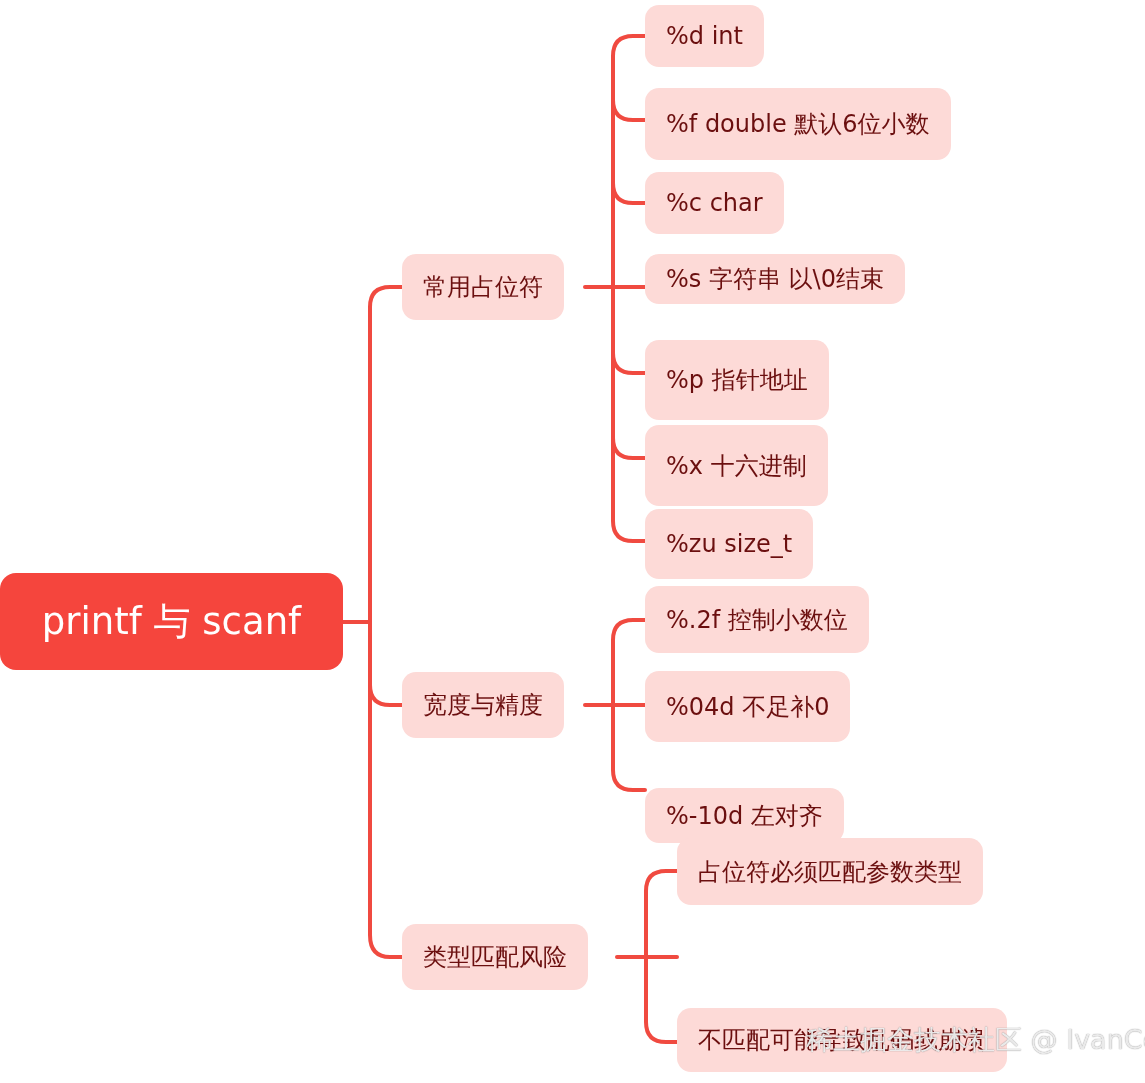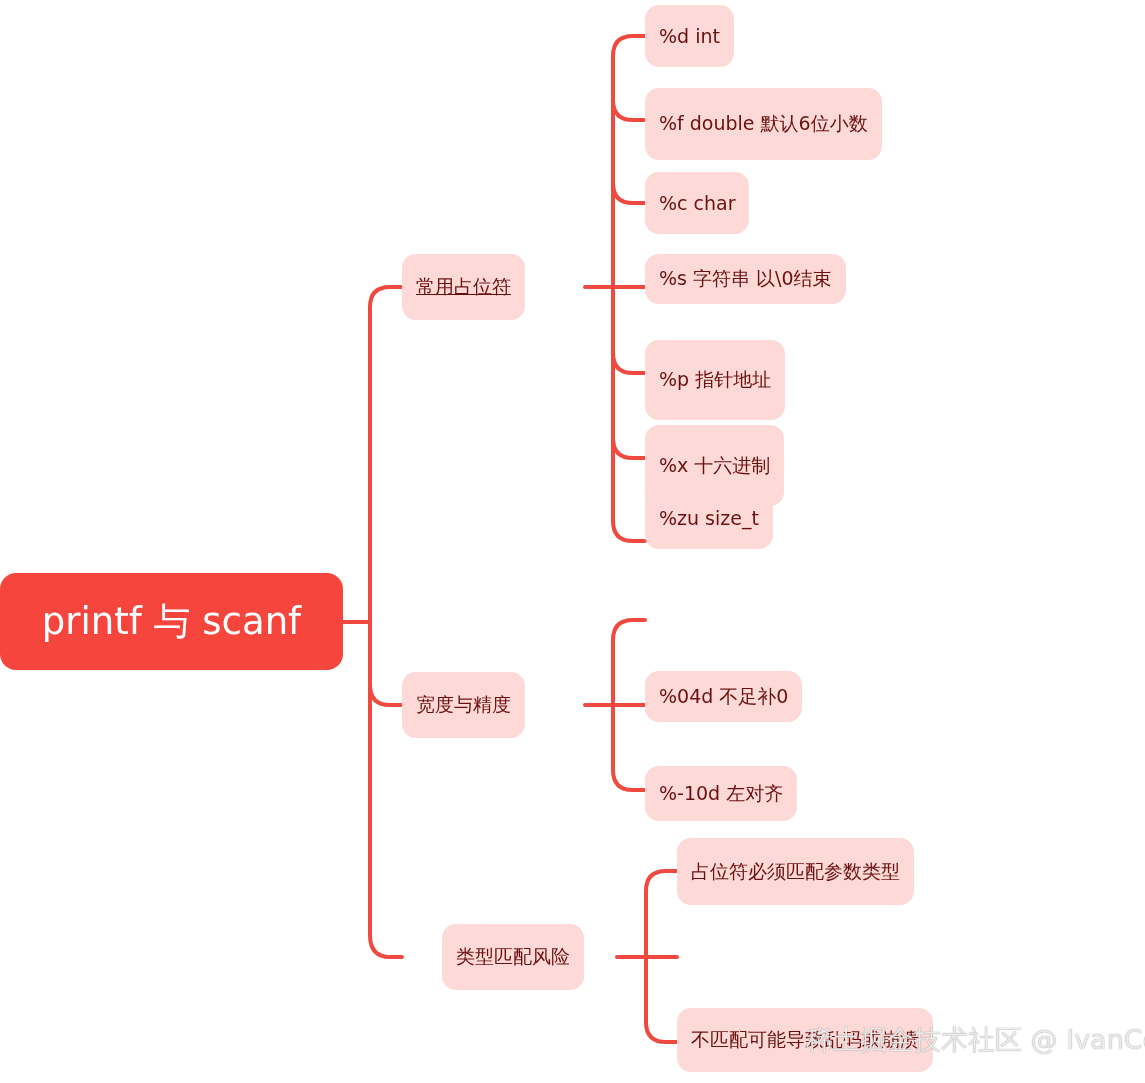--- a/index.html
+++ b/index.html
@@ -5,21 +5,21 @@
   html, body { margin: 0; padding: 0; background: #ffffff; }
   body { width: 1145px; height: 1083px; position: relative; overflow: hidden;
          font-family: "DejaVu Sans", "Liberation Sans", sans-serif; }
   #map { position: absolute; left: 0; top: 0; width: 1145px; height: 1083px; }
   svg.lines { position: absolute; left: 0; top: 0; }
   .node { position: absolute; box-sizing: border-box; display: flex; align-items: center;
           white-space: nowrap; }
   .root { background: #f5453d; color: #ffffff; border-radius: 16px; font-size: 37px;
           justify-content: center; font-weight: 500; }
   .branch, .leaf { background: #fddad7; color: #6b0f0f; border-radius: 14px;
-                   padding: 0 14px; font-size: 19px; }
+                   padding: 0 21px; font-size: 24px; }
   .watermark { position: absolute; left: 806px; top: 1022px; font-size: 27px;
                color: rgba(255,255,255,0.85); text-shadow: 0 0 1px rgba(90,90,90,0.9);
                white-space: nowrap; pointer-events: none; }
 </style>
 </head>
 <body>
 
 <div id="map">
   <svg class="lines" width="1145" height="1083">
     <g fill="none" stroke="#f04a40" stroke-width="4" stroke-linecap="round">
@@ -44,56 +44,59 @@
       <path d="M617 957 H646"></path>
       <path d="M677 871 H666 Q646 871 646 891 V1022 Q646 1042 666 1042 H677"></path>
       <path d="M646 957 H677"></path>
     </g>
   </svg>
 
   <div class="node root" style="left:0;top:573px;width:343px;height:97px;">
     <span>printf 与 scanf</span>
   </div>
 
-  <div class="node branch" style="left:402px;top:254px;height:66px;text-decoration:underline;">
+  <div class="node branch" style="left:402px;top:254px;height:66px;">
     <span>常用占位符</span>
   </div>
   <div class="node leaf" style="left:645px;top:5px;height:62px;">
     <span>%d int</span>
     </div>
   <div class="node leaf" style="left:645px;top:88px;height:72px;">
     <span>%f double 默认6位小数</span>
     </div>
   <div class="node leaf" style="left:645px;top:172px;height:62px;">
     <span>%c char</span>
     </div>
   <div class="node leaf" style="left:645px;top:254px;height:50px;">
     <span>%s 字符串 以\0结束</span>
     </div>
   <div class="node leaf" style="left:645px;top:340px;height:80px;">
     <span>%p 指针地址</span>
     </div>
   <div class="node leaf" style="left:645px;top:425px;height:81px;text-align:center;">
     <span>%x 十六进制</span>
     </div>
-  <div class="node leaf" style="left:645px;top:487px;height:62px;">
+  <div class="node leaf" style="left:645px;top:509px;height:70px;">
     <span>%zu size_t</span>
     </div>
 
   <div class="node branch" style="left:402px;top:672px;height:66px;">
     <span>宽度与精度</span>
   </div>
-  <div class="node leaf" style="left:645px;top:671px;height:51px;">
+  <div class="node leaf" style="left:645px;top:586px;height:67px;">
+    <span>%.2f 控制小数位</span>
+    </div>
+  <div class="node leaf" style="left:645px;top:671px;height:71px;">
     <span>%04d 不足补0</span>
     </div>
-  <div class="node leaf" style="left:645px;top:766px;height:55px;">
+  <div class="node leaf" style="left:645px;top:788px;height:55px;">
     <span>%-10d 左对齐</span>
     </div>
 
-  <div class="node branch" style="left:402px;top:924px;height:66px;margin-left:40px;">
+  <div class="node branch" style="left:402px;top:924px;height:66px;">
     <span>类型匹配风险</span>
   </div>
   <div class="node leaf" style="left:677px;top:838px;height:67px;">
     <span>占位符必须匹配参数类型</span>
     </div>
   <div class="node leaf" style="left:677px;top:1008px;height:64px;">
     <span>不匹配可能导致乱码或崩溃</span>
     </div>
 
   <div class="watermark">稀土掘金技术社区 @ IvanCodes</div>

